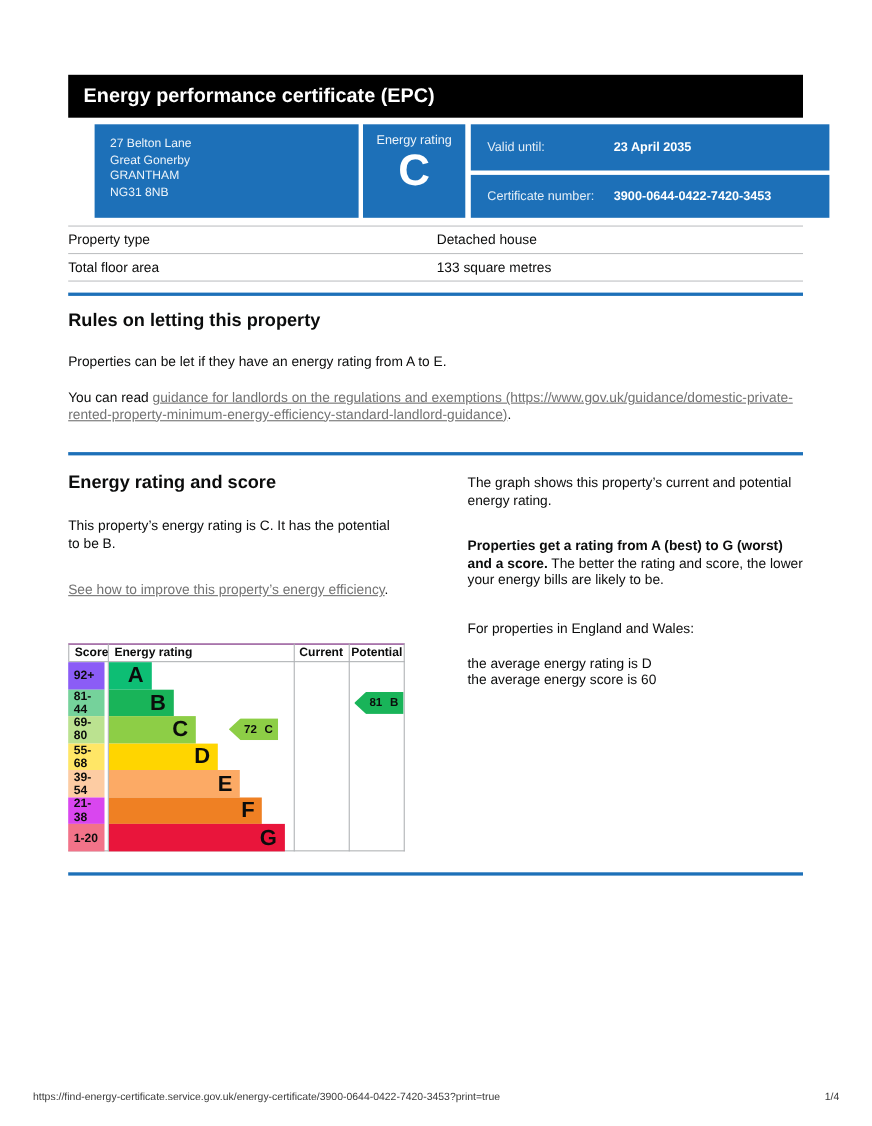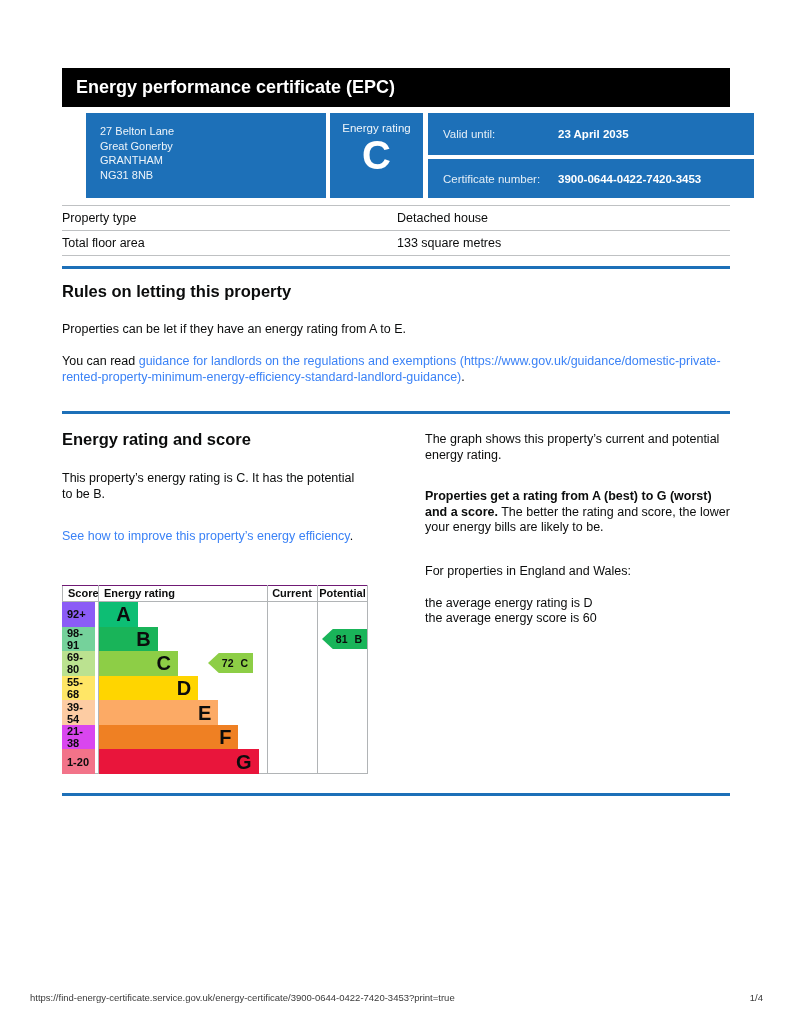--- a/index.html
+++ b/index.html
@@ -41,21 +41,21 @@
   .prop-row .value { position:absolute; left:335px; top:50%; transform:translateY(-50%); }
 
   .blue-rule { position:absolute; left:0; width:668px; height:3px; background:#1d70b8; }
   .rule-1 { top:266px; } .rule-2 { top:411px; } .rule-3 { top:793px; }
 
   .section-heading { font-size:16.5px; font-weight:bold; }
   .rules-heading { position:absolute; top:282px; left:0; }
   .body-text { font-size:12.5px; line-height:15.5px; }
   .rules-p1 { position:absolute; top:322px; left:0; width:668px; }
   .rules-p2 { position:absolute; top:354px; left:0; width:668px; }
-  a.link, .link { color:#3b82f6; cursor:pointer; }
+  a.link, .link { color:#737373; text-decoration:underline; cursor:pointer; }
 
   
   .two-col { position:absolute; top:430px; left:0; width:668px; height:350px; }
   .ers-heading { position:absolute; top:0; left:0; }
   .ers-p { position:absolute; top:41px; left:0; width:302px; }
   .ers-link { position:absolute; top:99px; left:0; width:302px; }
   .rc-p1 { position:absolute; top:2px; left:363px; width:308px; }
   .rc-p2 { position:absolute; top:59px; left:363px; width:308px; }
   .rc-p3 { position:absolute; top:134px; left:363px; width:308px; }
   .rc-l1 { position:absolute; top:166px; left:363px; width:308px; }
@@ -160,21 +160,21 @@
       <div class="chart-body">
         <div class="band-row">
           <div class="score-cell" style="background: #8b5cf6;">92+</div>
           <div class="bar-track">
               <div class="band-bar" style="width: 23%; background: rgb(13, 190, 116);">
                 <span class="band-letter">A</span>
               </div>
             </div>
         </div>
         <div class="band-row">
-          <div class="score-cell" style="background: rgb(117, 210, 155);">98-91</div>
+          <div class="score-cell" style="background: rgb(117, 210, 155);">81-44</div>
           <div class="bar-track">
               <div class="band-bar" style="width: 35%; background: rgb(25, 180, 89);">
                 <span class="band-letter">B</span>
               </div>
             </div>
         </div>
         <div class="band-row">
           <div class="score-cell" style="background: rgb(187, 226, 144);">69-80</div>
           <div class="bar-track">
               <div class="band-bar" style="width: 47%; background: rgb(141, 206, 70);">

